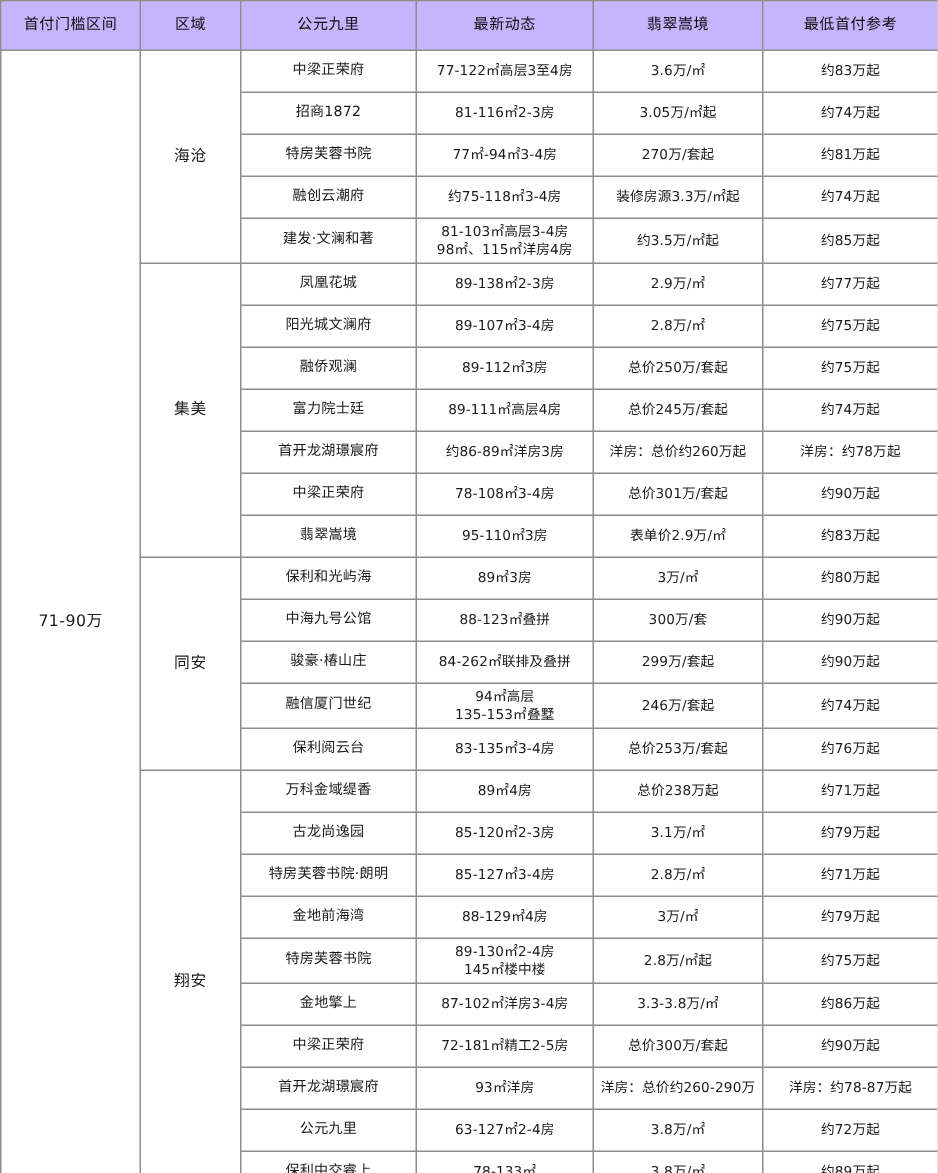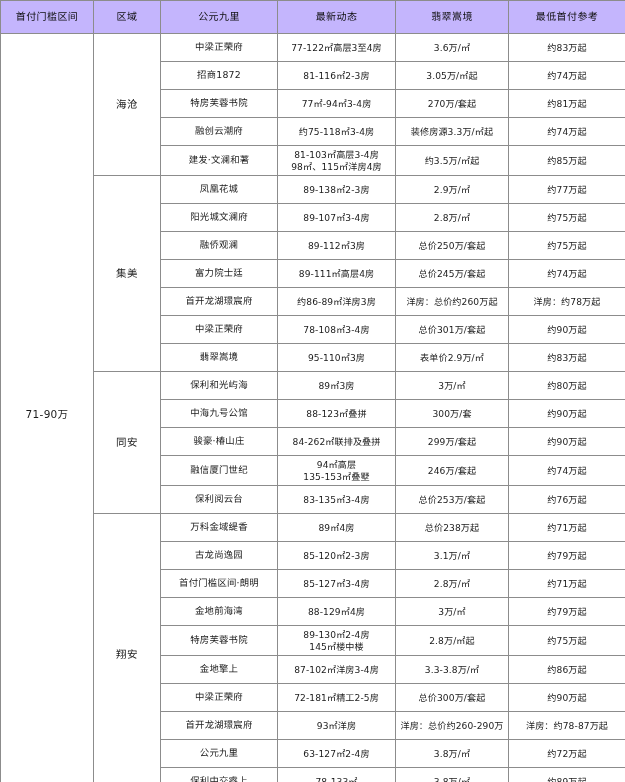--- a/index.html
+++ b/index.html
@@ -207,21 +207,21 @@
           <td class="price"><span class="ln">总价238万起</span></td>
           <td class="down"><span class="ln">约71万起</span></td>
         </tr>
         <tr>
           <td class="pname">古龙尚逸园</td>
           <td class="dyn"><span class="ln">85-120<span class="u">㎡</span>2-3房</span></td>
           <td class="price"><span class="ln">3.1万/<span class="u">㎡</span></span></td>
           <td class="down"><span class="ln">约79万起</span></td>
         </tr>
         <tr>
-          <td class="pname">首付门槛区间·朗明</td>
+          <td class="pname">特房芙蓉书院·朗明</td>
           <td class="dyn"><span class="ln">85-127<span class="u">㎡</span>3-4房</span></td>
           <td class="price"><span class="ln">2.8万/<span class="u">㎡</span></span></td>
           <td class="down"><span class="ln">约71万起</span></td>
         </tr>
         <tr>
           <td class="pname">金地前海湾</td>
           <td class="dyn"><span class="ln">88-129<span class="u">㎡</span>4房</span></td>
           <td class="price"><span class="ln">3万/<span class="u">㎡</span></span></td>
           <td class="down"><span class="ln">约79万起</span></td>
         </tr>

